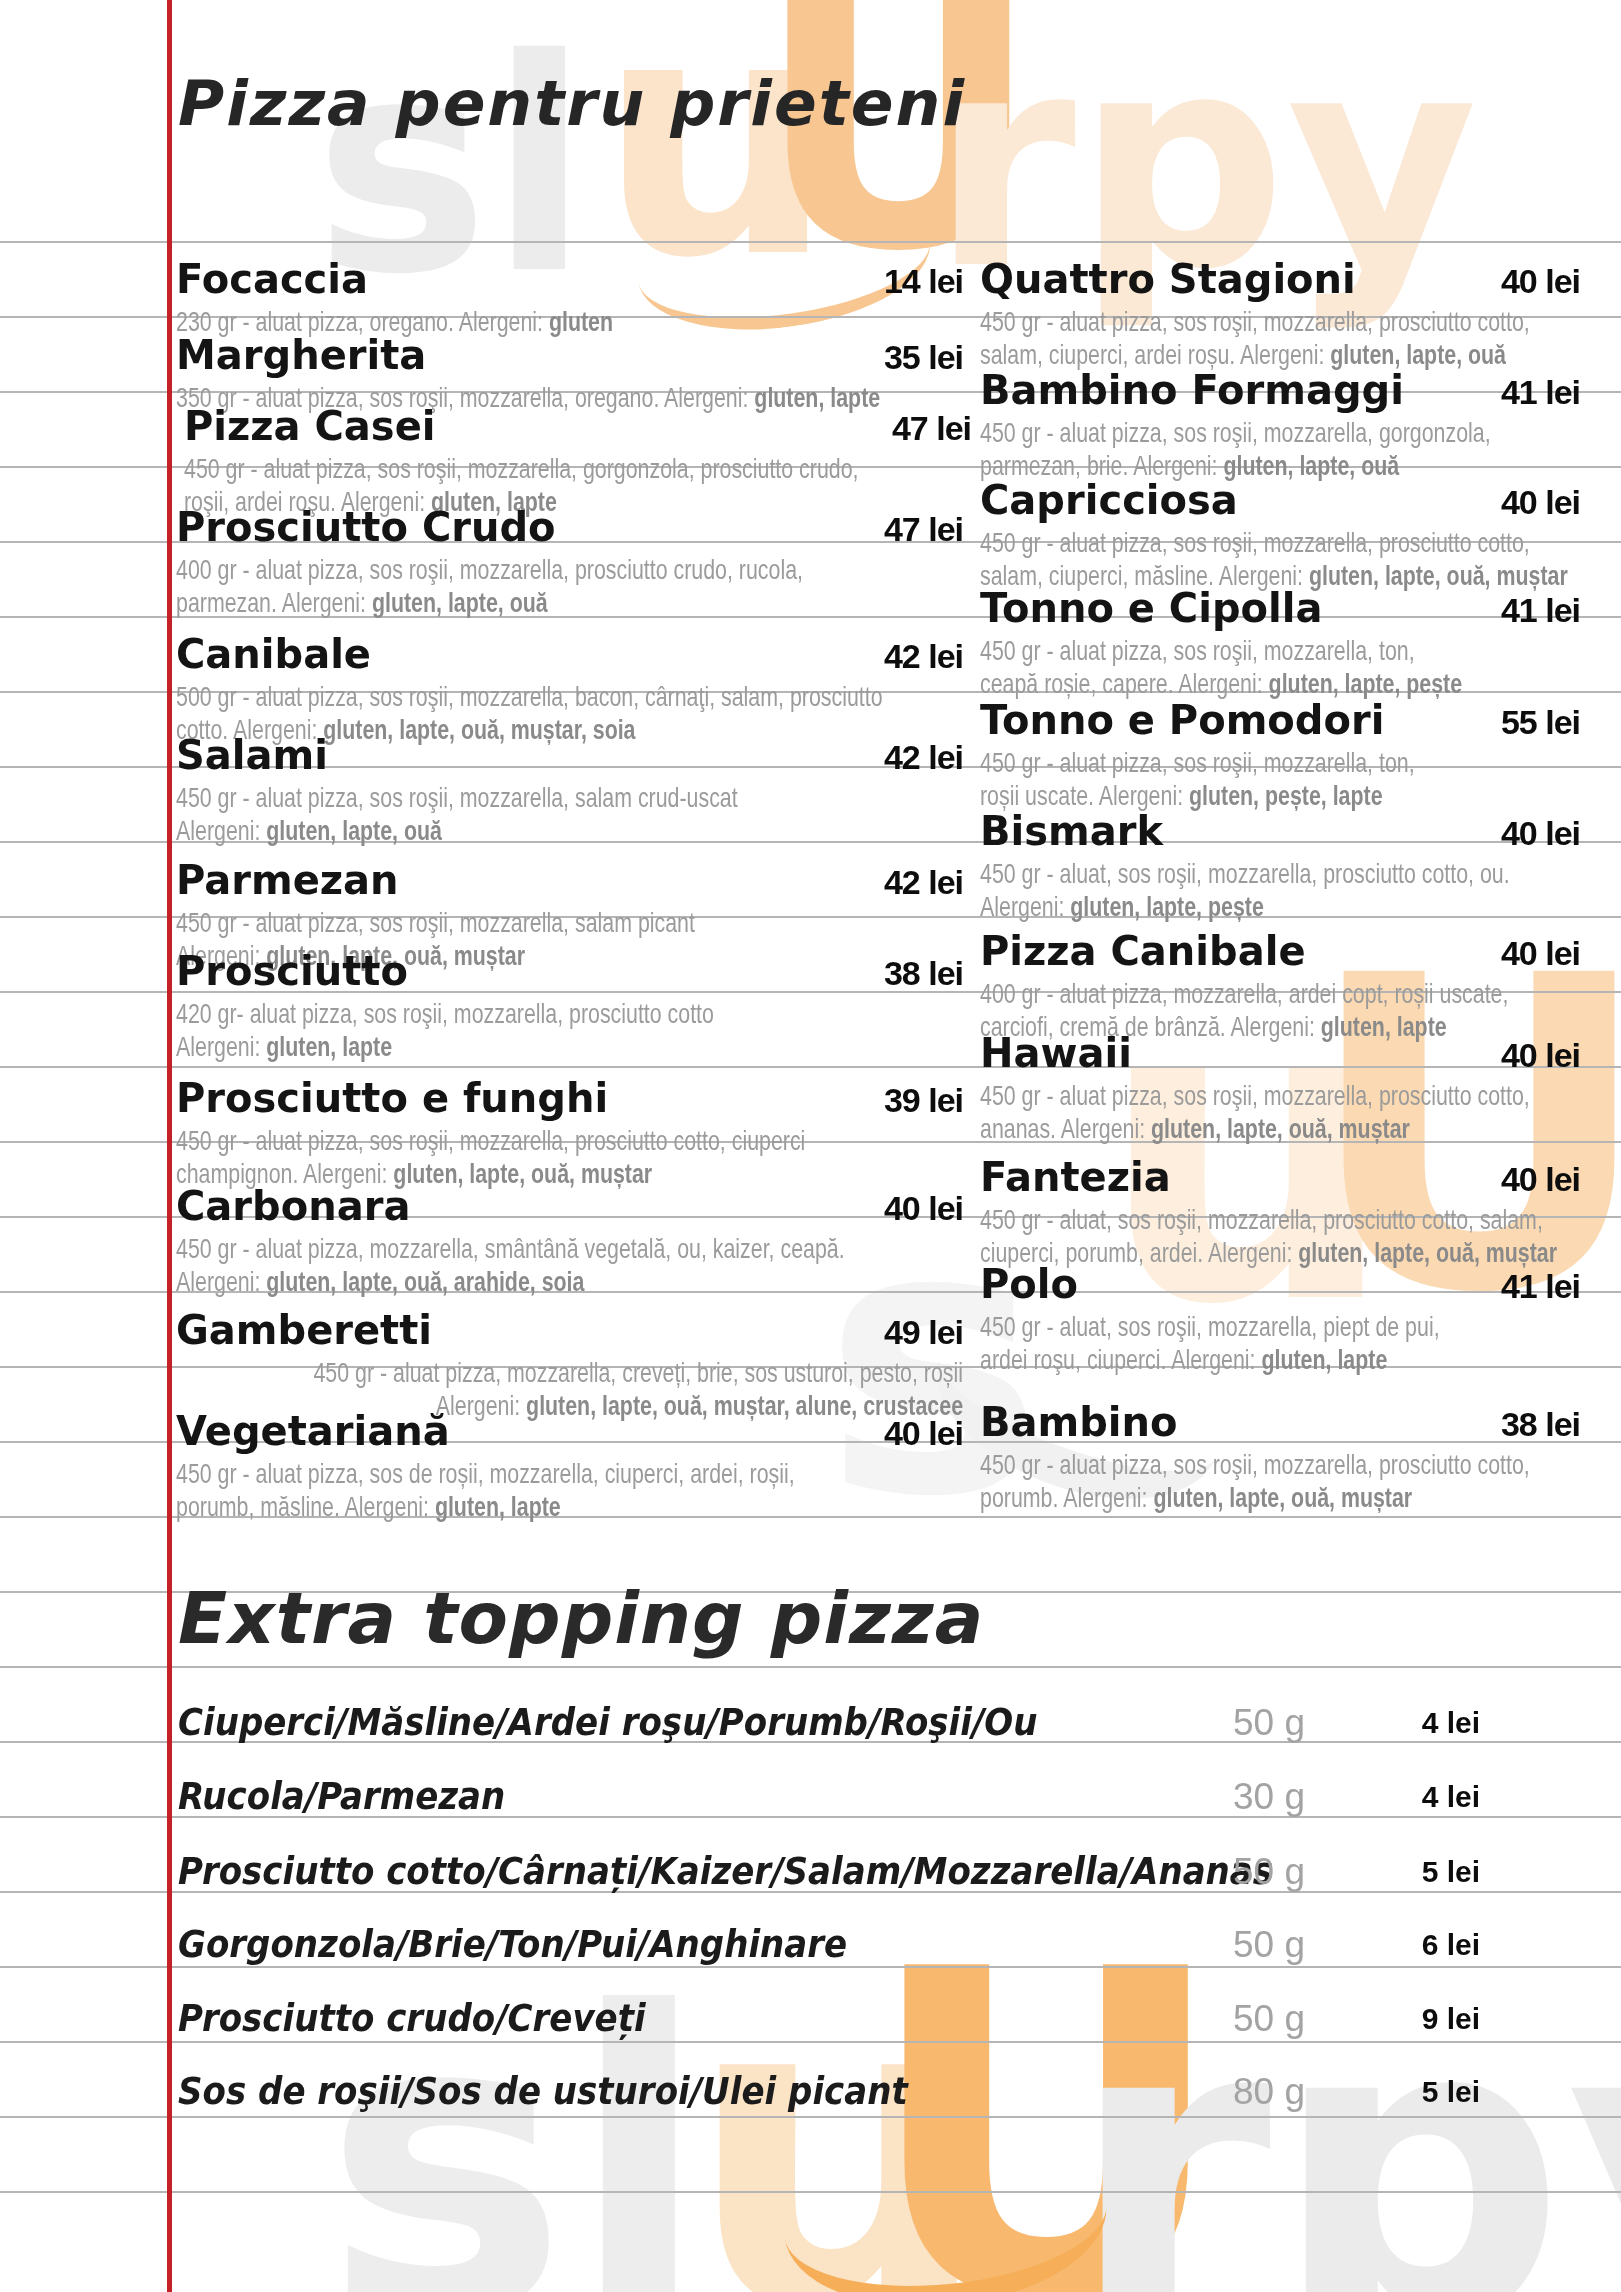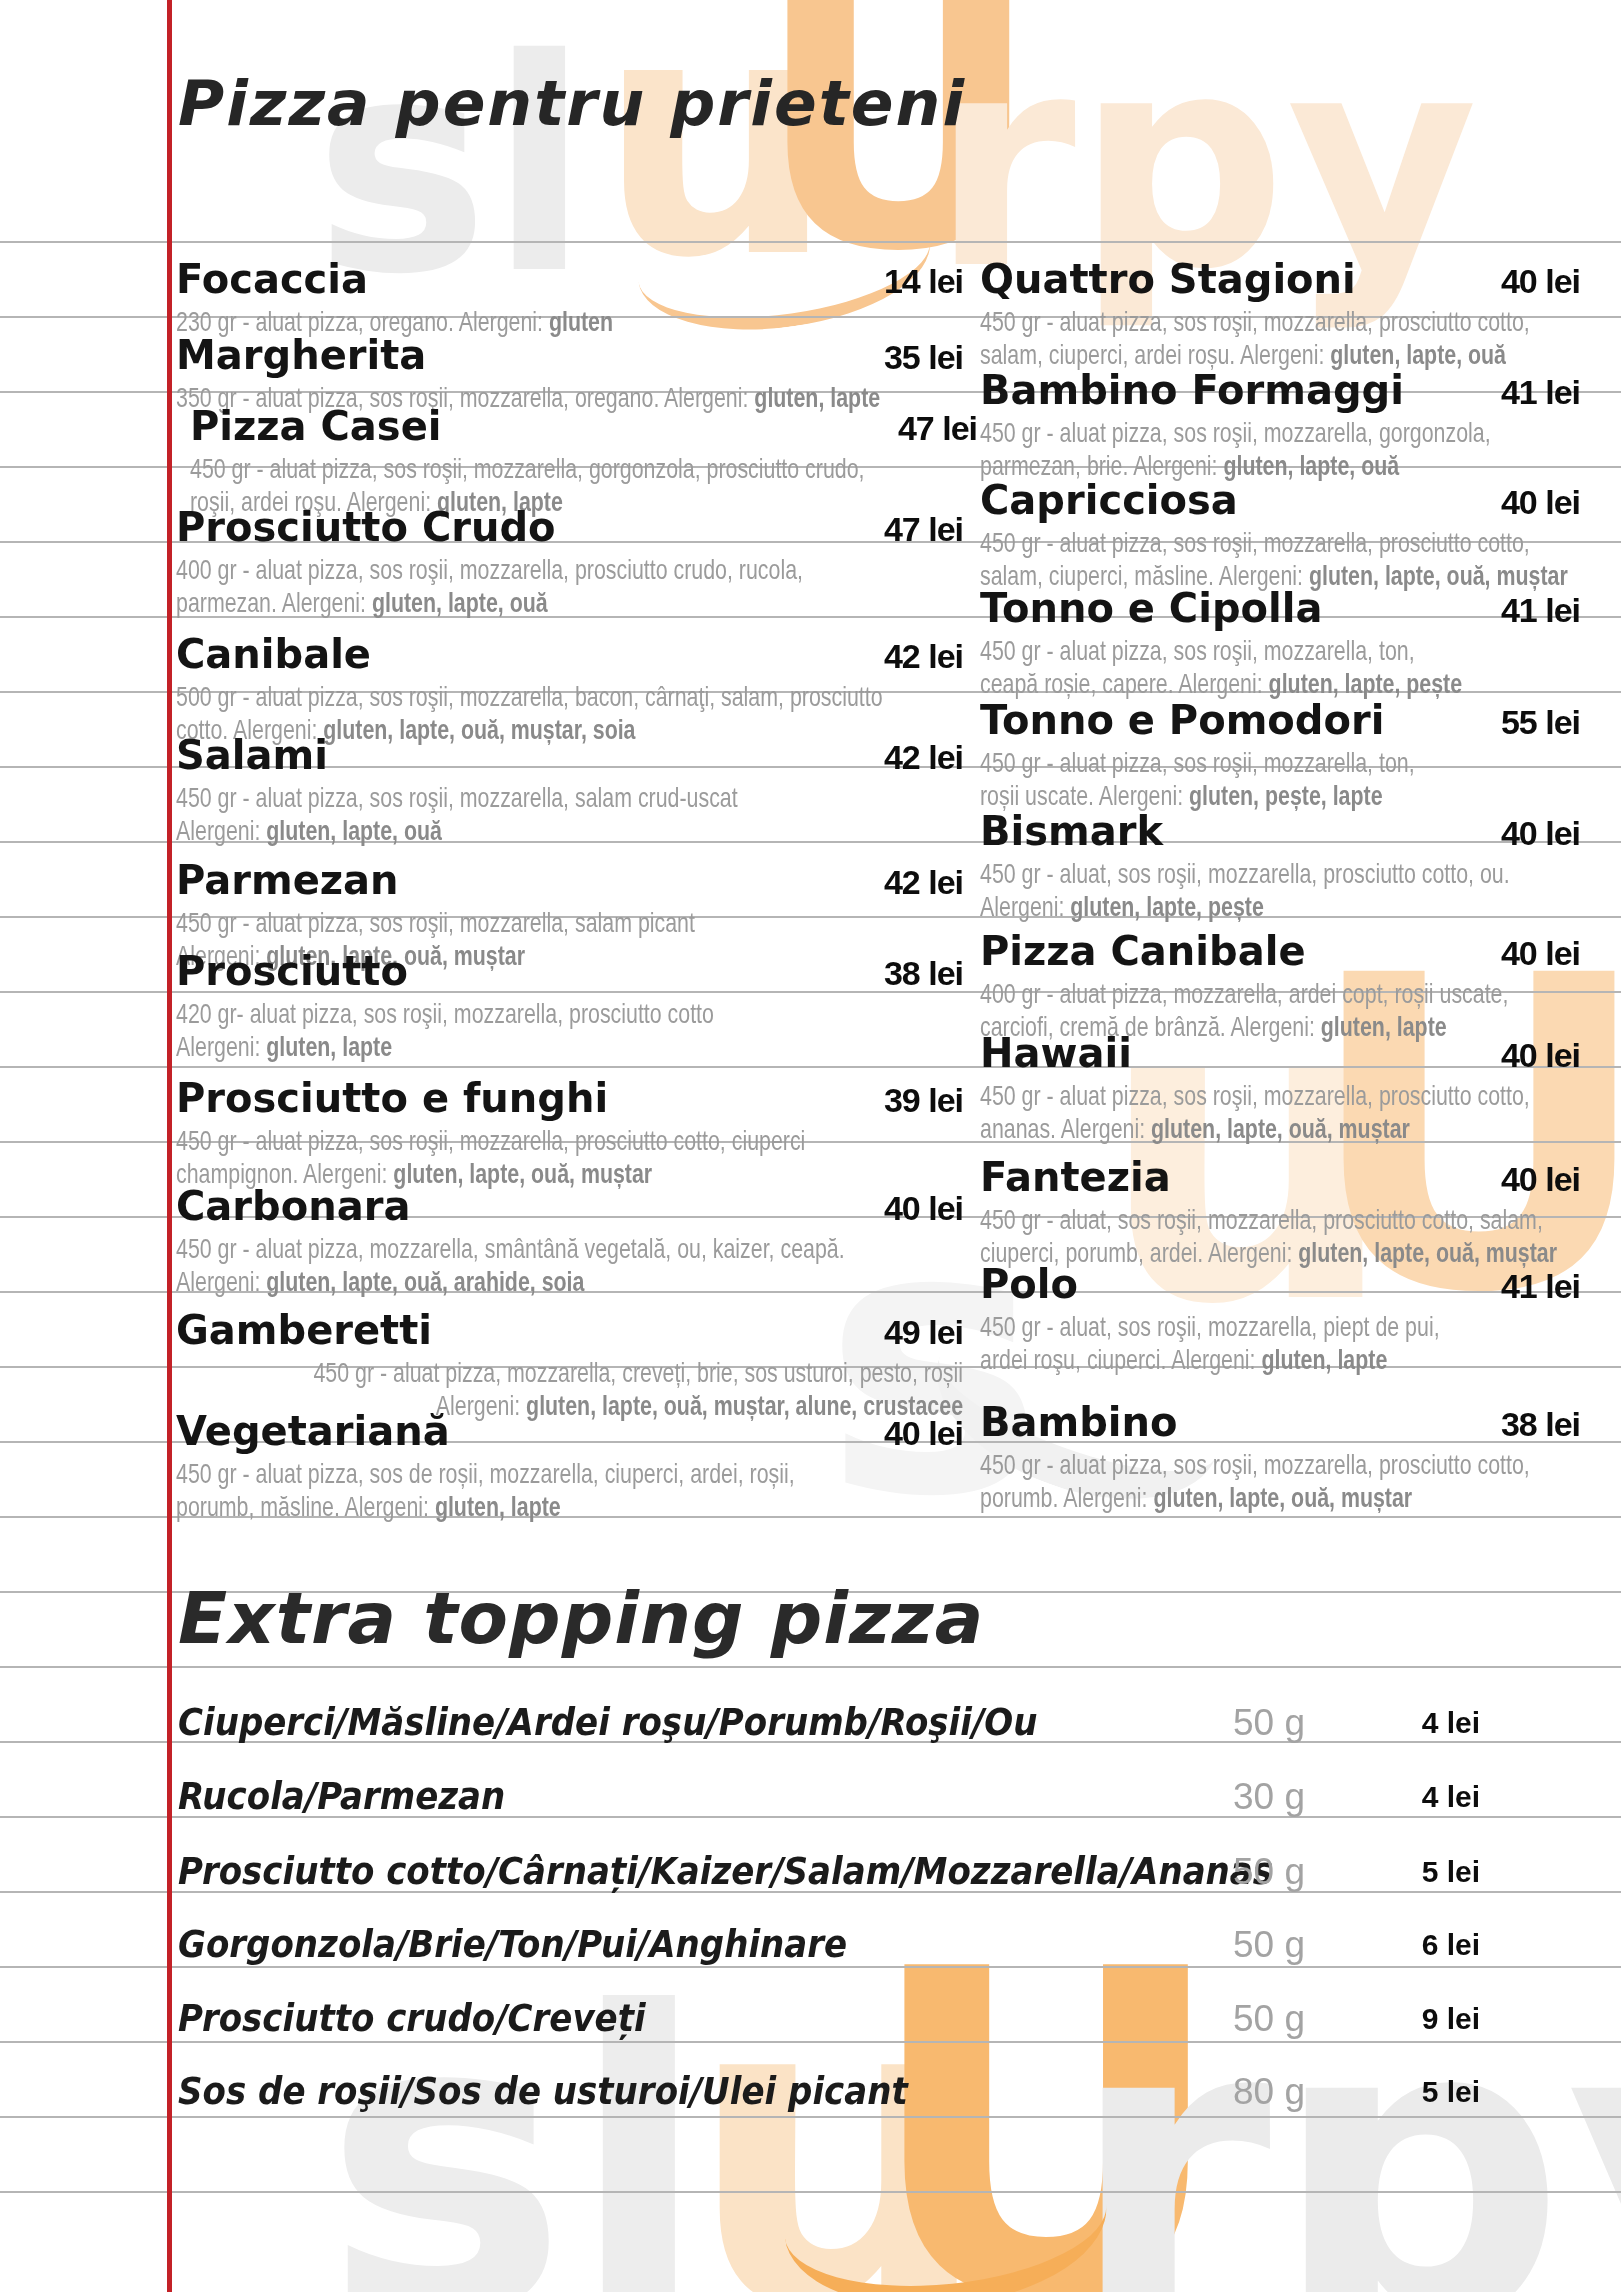--- a/index.html
+++ b/index.html
@@ -85,21 +85,21 @@
       </div>
       <div class="item" style="left: 176px; top: 333px; width: 787px;">
         <div class="row">
           <span class="iname">Margherita</span>
           <span class="iprice">35 lei</span>
         </div>
         <div class="desc" style="width: 1009px;">
           <div><span>350 gr - aluat pizza, sos roşii, mozzarella, oregano. Alergeni: </span><span class="al">gluten, lapte</span></div>
         </div>
       </div>
-      <div class="item" style="left: 190px; top: 404px; width: 787px;">
+      <div class="item" style="left: 184px; top: 404px; width: 787px;">
         <div class="row">
           <span class="iname">Pizza Casei</span>
           <span class="iprice">47 lei</span>
         </div>
         <div class="desc" style="width: 1009px;">
           <div>450 gr - aluat pizza, sos roşii, mozzarella, gorgonzola, prosciutto crudo,</div>
           <div><span>roşii, ardei roşu. Alergeni: </span><span class="al">gluten, lapte</span></div>
         </div>
       </div>
       <div class="item" style="left: 176px; top: 505px; width: 787px;">

